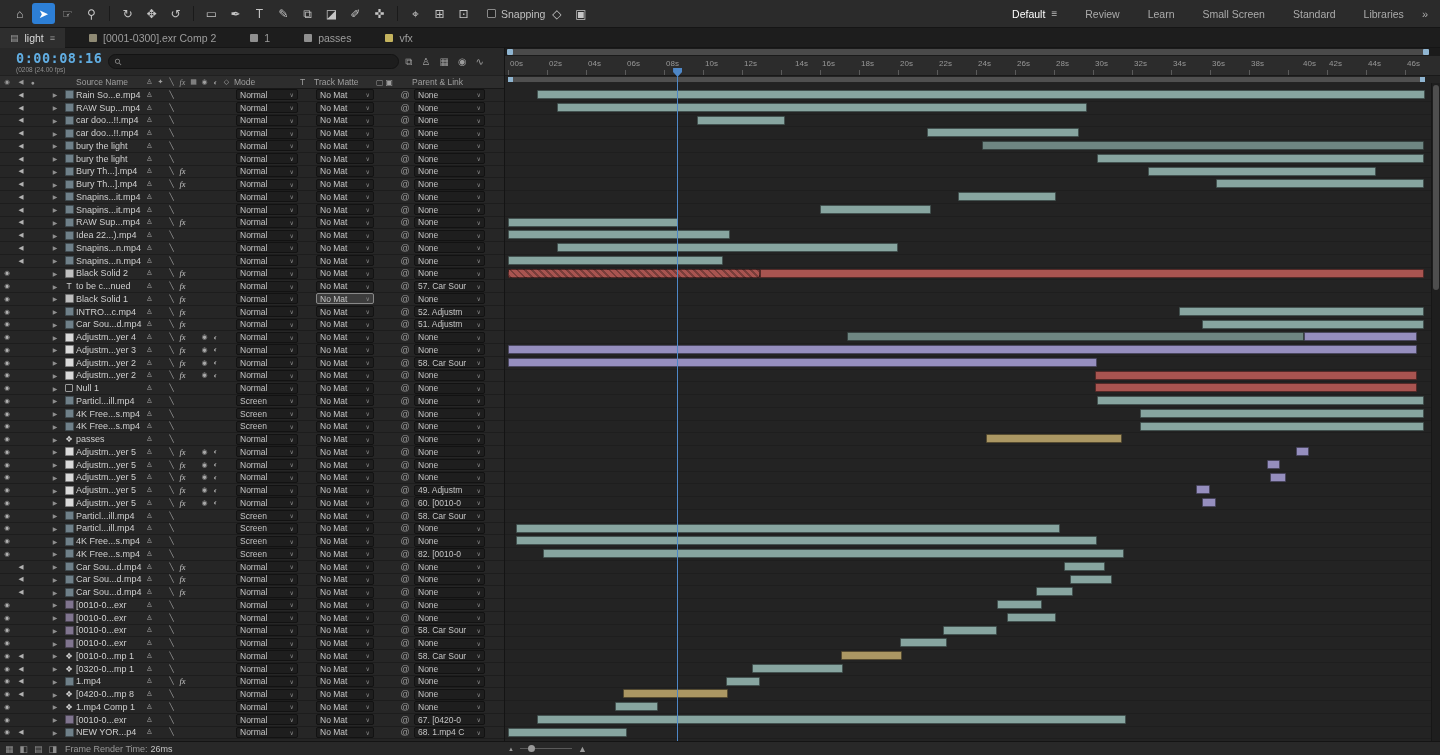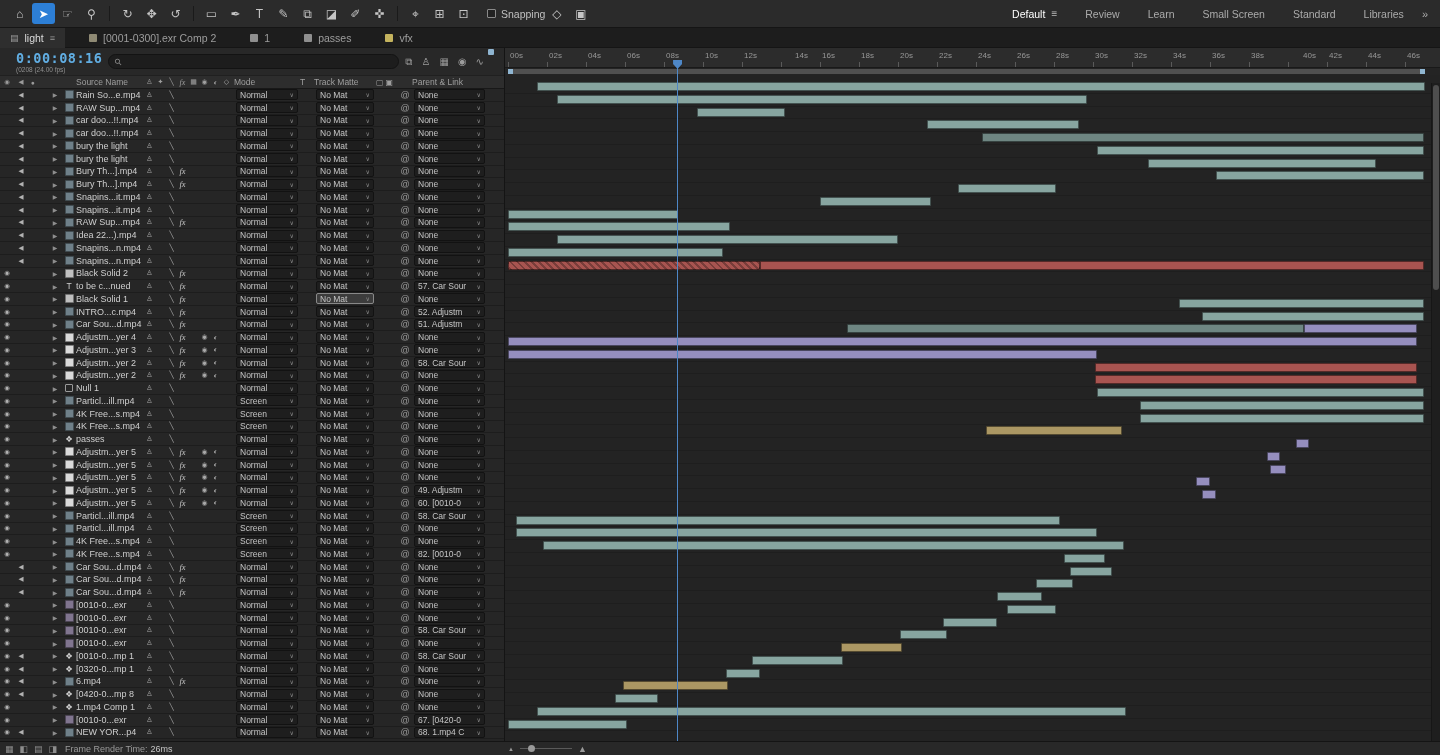--- a/index.html
+++ b/index.html
@@ -63,21 +63,21 @@
 .sws{display:flex}
 .swi{width:11px;flex:0 0 11px;text-align:center;font-size:7px;color:#a8a8a8;display:inline-block}
 .swi.fx{font-style:italic;font-family:"Liberation Serif",serif;font-size:8.5px;color:#c9c9c9}
 .ddw{padding:0 2px;width:100%}
 .dd{flex:1;height:11px;background:#1e1e1e;border:1px solid #121212;border-radius:2px;display:flex;align-items:center;justify-content:space-between;padding:0 3px;font-size:8.5px;color:#c5c5c5;min-width:0}
 .dd.hl{background:#3c3c3c;border-color:#888}
 .car{font-size:6px;color:#8b8b8b;margin-left:2px}
 .wh{justify-content:center;font-size:9px;color:#9a9a9a}
 
 
-.tl{flex:1;position:relative;background:#232323;display:flex;min-width:0}
+.tl{flex:1;position:relative;background:#232323;display:flex;flex-direction:column;min-width:0}
 .navg{height:8px;background:#1b1b1b;position:relative;flex:0 0 auto}
 .navpill{position:absolute;left:2px;right:11px;top:1px;height:6px;background:#4a4a4a;border-radius:3px}
 .navh{position:absolute;top:1px;width:6px;height:6px;background:#8FB5D1;border-radius:1px}
 .tlbody{flex:1;position:relative;display:flex;flex-direction:column;min-height:0}
 .ruler{height:20px;background:#2c2c2c;border-bottom:1px solid #191919;position:relative;flex:0 0 auto;overflow:hidden}
 .tick{position:absolute;bottom:0;width:1px;height:5px;background:#5a5a5a}
 .ticklbl{position:absolute;top:3px;font-size:8px;color:#989898}
 .workarea{height:7px;background:#242424;position:relative;flex:0 0 auto}
 .wabar{position:absolute;top:1px;height:5px;background:#505050}
 .wah{position:absolute;top:1px;width:5px;height:5px;background:#8FB5D1}
@@ -2159,21 +2159,21 @@
           </div>
           <div class="lrow grid">
             <span class="c eye">◉</span>
             <span class="c aud">◀</span>
             <span class="c"></span>
             <span class="c"></span>
             <span class="c arrow">▶</span>
             <span class="c licon">
               <span class="sq" style="background: rgb(111, 128, 137);"></span>
             </span>
-            <span class="c name">6.mp4</span>
+            <span class="c name">1.mp4</span>
             <span class="c sws">
               <span class="swi">♙</span>
               <span class="swi"></span>
               <span class="swi">╲</span>
               <span class="swi fx">fx</span>
               <span class="swi"></span>
               <span class="swi"></span>
               <span class="swi"></span>
               <span class="swi"></span>
             </span>

